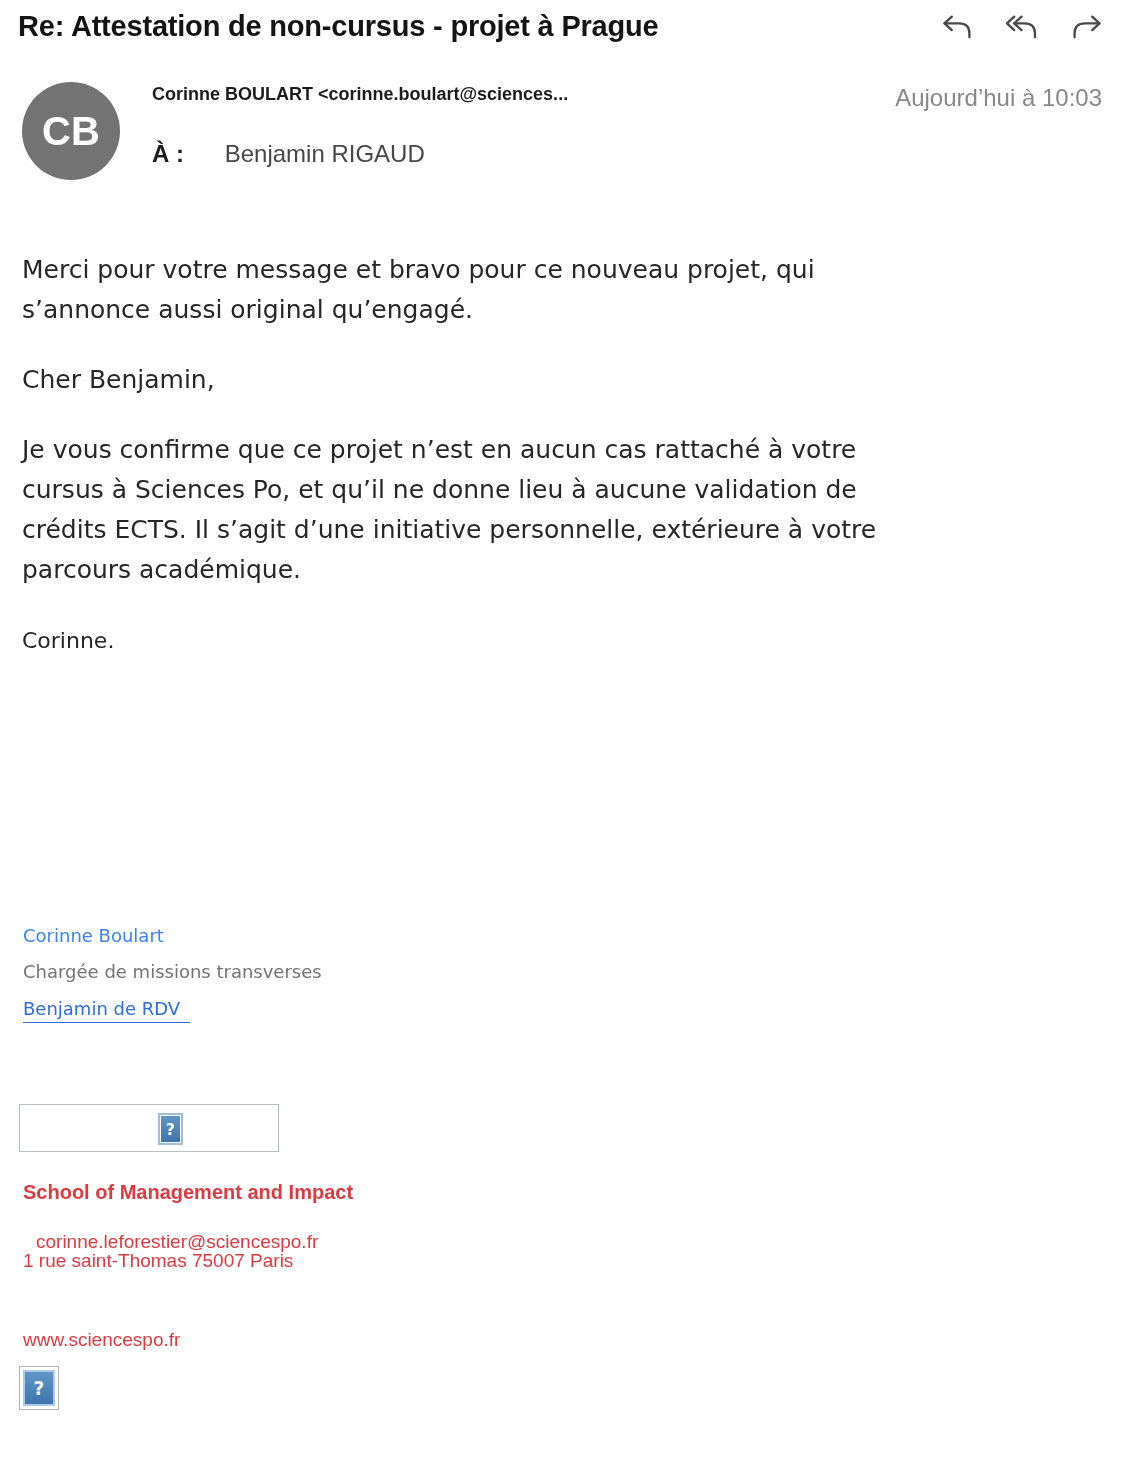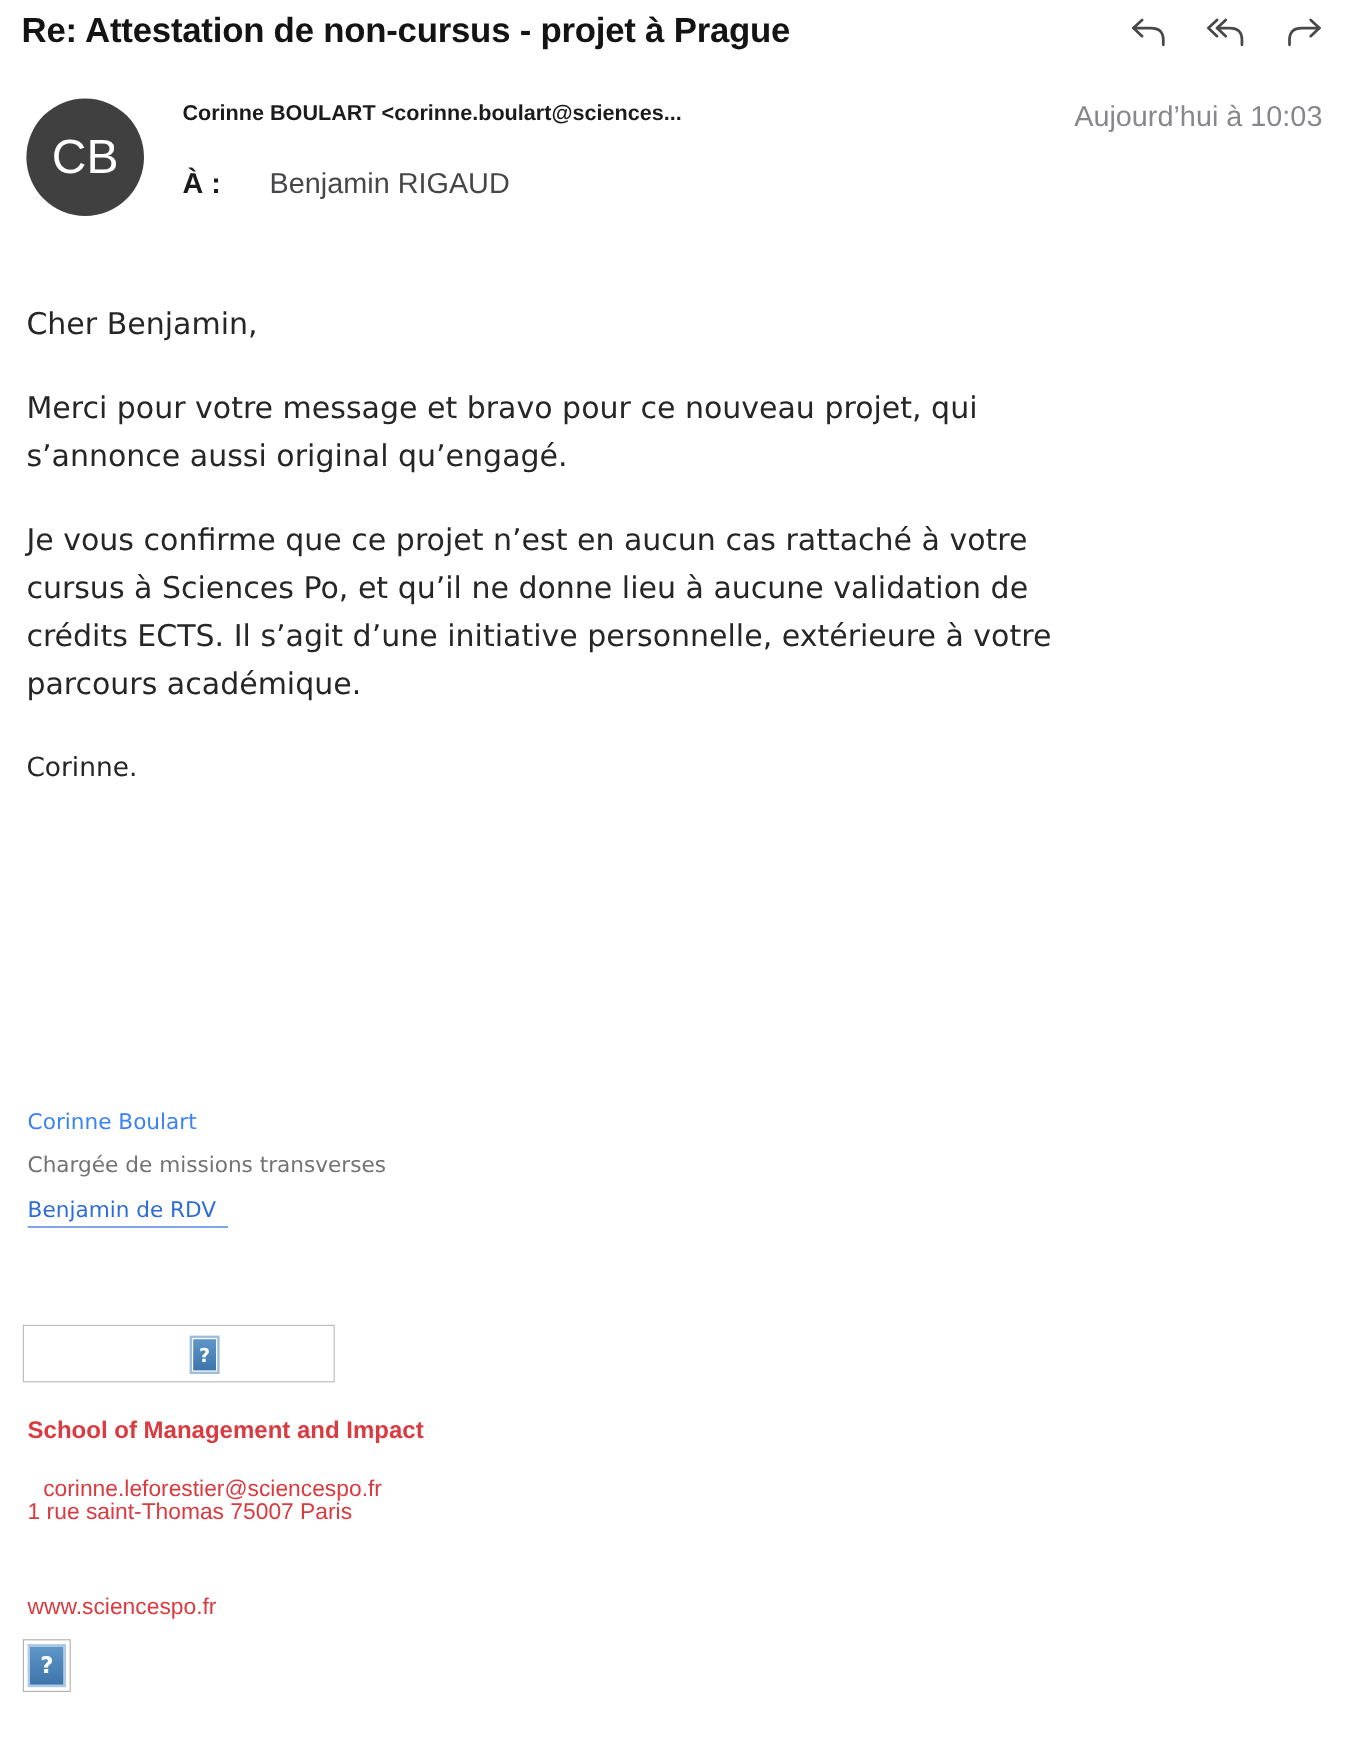--- a/index.html
+++ b/index.html
@@ -23,24 +23,24 @@
   .icon-btn { background: none; border: none; padding: 0; cursor: pointer; position: absolute; top: 13px; }
   .icon-btn svg { display: block; }
   .btn-reply    { left: 940px; }
   .btn-replyall { left: 1002px; }
   .btn-forward  { left: 1068px; }
 
   .avatar {
     left: 22px; top: 82px;
     width: 98px; height: 98px;
     border-radius: 50%;
-    background: #404040;
+    background: #737373;
     color: #ffffff;
     display: flex; align-items: center; justify-content: center;
-    font-size: 40px; font-weight: 400;
+    font-size: 40px; font-weight: 700;
   }
   .from-line {
     left: 152px; top: 84px;
     font-size: 18px; font-weight: bold; color: #1b1b1d;
     white-space: nowrap;
   }
   .to-row { left: 152px; top: 140px; font-size: 24px; white-space: nowrap; }
   .to-label { font-weight: bold; color: #1b1b1d; }
   .to-name  { color: #47474a; margin-left: 34px; }
   .timestamp {
@@ -154,23 +154,23 @@
 <div class="abs from-line">Corinne BOULART &lt;corinne.boulart@sciences...</div>
 
 <div class="abs to-row">
   <span class="to-label">À :</span>
   <span class="to-name">Benjamin RIGAUD</span>
 </div>
 
 <div class="abs timestamp">Aujourd’hui à 10:03</div>
 
 <div class="abs email-body">
-  <p>Cher Benjamin,</p>
   <p>Merci pour votre message et bravo pour ce nouveau projet, qui
 s’annonce aussi original qu’engagé.</p>
+  <p>Cher Benjamin,</p>
   <p>Je vous confirme que ce projet n’est en aucun cas rattaché à votre
 cursus à Sciences Po, et qu’il ne donne lieu à aucune validation de
 crédits ECTS. Il s’agit d’une initiative personnelle, extérieure à votre
 parcours académique.</p>
   <p class="signoff">Corinne.</p>
 </div>
 
 <div class="abs signature">
   <div class="sig-name">Corinne Boulart</div>
   <div class="sig-title">Chargée de missions transverses</div>

